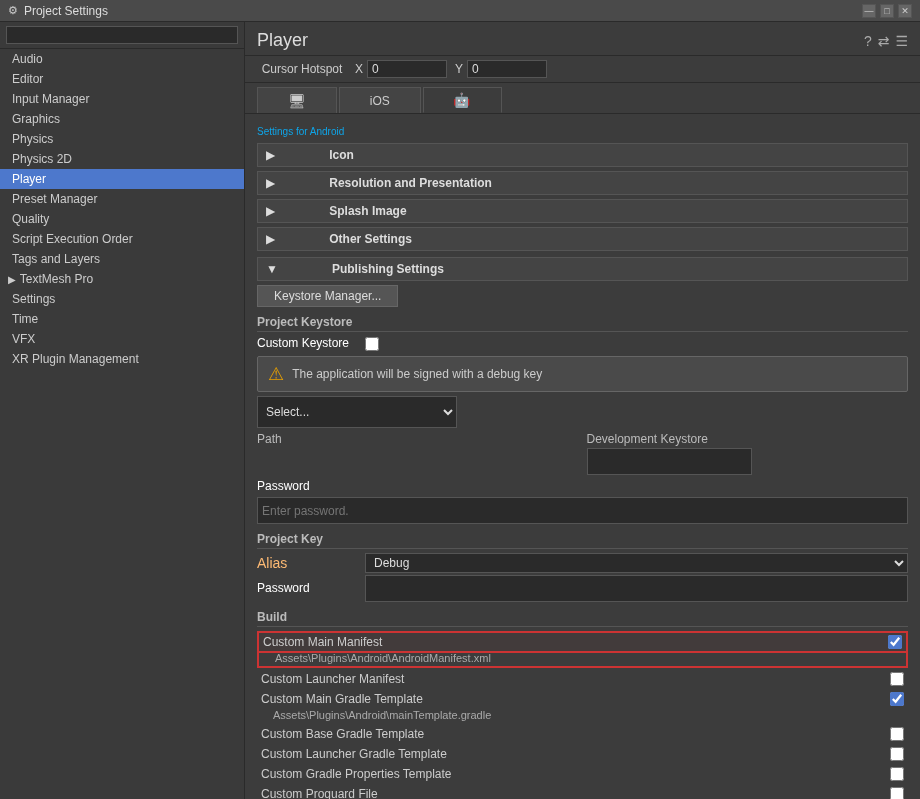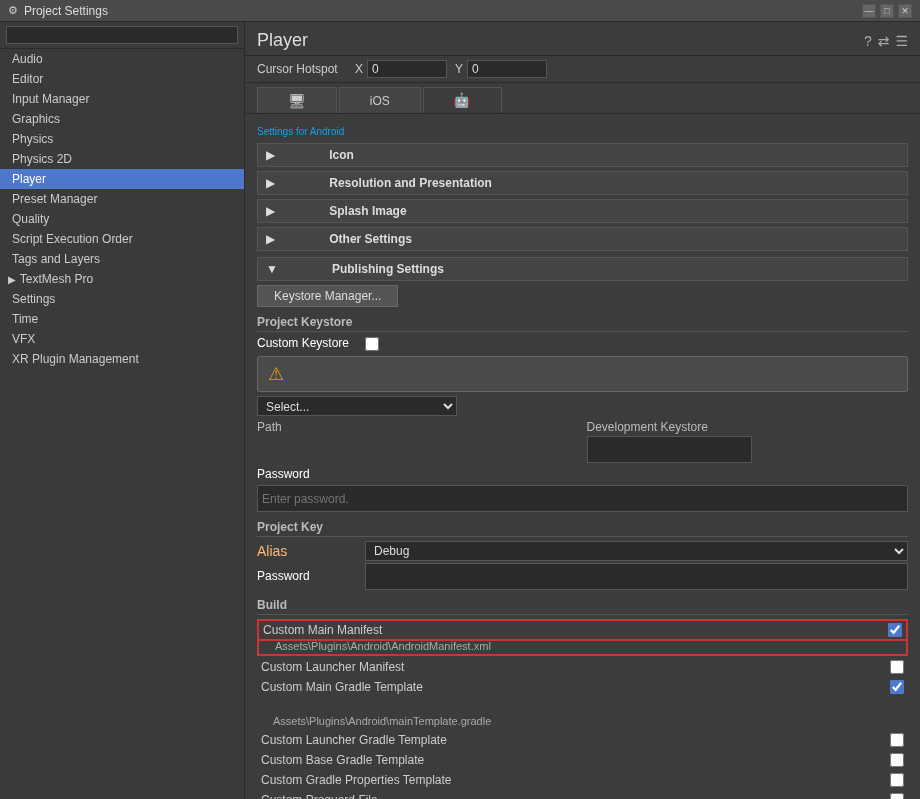--- a/index.html
+++ b/index.html
@@ -78,21 +78,21 @@
     .header-icons { display: flex; gap: 6px; align-items: center; }
     .header-icon-btn { background: none; border: none; color: #aaa; cursor: pointer; font-size: 14px; }
 
     .cursor-row {
       display: flex;
       align-items: center;
       padding: 4px 12px;
       gap: 8px;
       border-bottom: 1px solid #2a2a2a;
     }
-    .cursor-label { color: #ccc; font-size: 12px; min-width: 90px; }
+    .cursor-label { color: #ccc; font-size: 12px; min-width: 90px; text-align: center; }
     .coord-group { display: flex; align-items: center; gap: 4px; }
     .coord-label { color: #ccc; font-size: 12px; }
     .coord-input {
       background: #2a2a2a;
       border: 1px solid #555;
       color: #ddd;
       padding: 1px 4px;
       font-size: 12px;
       width: 80px;
       height: 18px;
@@ -192,21 +192,21 @@
       border-radius: 2px;
     }
     .warning-icon { font-size: 18px; color: #e8a000; }
 
     .select-field {
       background: #2a2a2a;
       border: 1px solid #555;
       color: #ddd;
       padding: 2px 4px;
       font-size: 12px;
-      height: 20px;
+      height: 32px;
       min-width: 200px;
     }
     .text-input-field {
       background: #2a2a2a;
       border: 1px solid #555;
       color: #ddd;
       padding: 2px 4px;
       font-size: 12px;
       height: 27px;
       flex: 1;
@@ -260,21 +260,20 @@
       border: 2px solid #cc3333;
       background: rgba(200,50,50,0.05);
     }
     .build-label { flex: 1; color: #ccc; font-size: 12px; }
     .build-checkbox { width: 14px; height: 14px; }
 
     .file-path {
       color: #aaa;
       font-size: 11px;
       padding: 1px 4px 2px 16px;
-      margin-top: 18px;
     }
     .file-path.highlighted {
       border-left: 2px solid #cc3333;
       border-right: 2px solid #cc3333;
       border-bottom: 2px solid #cc3333;
       margin-top: -2px;
     }
 
     input[type="checkbox"] {
       accent-color: #4d78cc;
@@ -396,20 +395,21 @@
 
         <div class="section-divider">Project Keystore</div>
 
         <div class="field-row">
           <span class="field-label">Custom Keystore</span>
           <input type="checkbox" style="">
         </div>
 
         <div class="warning-box">
           <span class="warning-icon">⚠</span>
+          <span>The application will be signed with a debug key</span>
         </div>
 
         <div class="field-row">
           <select class="select-field">
             <option>Select...</option>
           </select>
         </div>
 
         <div class="two-col">
           <div>
@@ -464,27 +464,27 @@
             </div>
             <div class="build-item">
               <div class="build-row">
                 <span class="build-label">Custom Main Gradle Template</span>
                 <input type="checkbox" class="build-checkbox" checked="" style="">
               </div>
               <div class="file-path">Assets\Plugins\Android\mainTemplate.gradle</div>
             </div>
             <div class="build-item">
               <div class="build-row">
-                <span class="build-label">Custom Launcher Gradle Template</span>
+                <span class="build-label">Custom Base Gradle Template</span>
                 <input type="checkbox" class="build-checkbox" style="">
               </div>
             </div>
             <div class="build-item">
               <div class="build-row">
-                <span class="build-label">Custom Base Gradle Template</span>
+                <span class="build-label">Custom Launcher Gradle Template</span>
                 <input type="checkbox" class="build-checkbox" style="">
               </div>
             </div>
             <div class="build-item">
               <div class="build-row">
                 <span class="build-label">Custom Gradle Properties Template</span>
                 <input type="checkbox" class="build-checkbox" style="">
               </div>
             </div>
             <div class="build-item">

